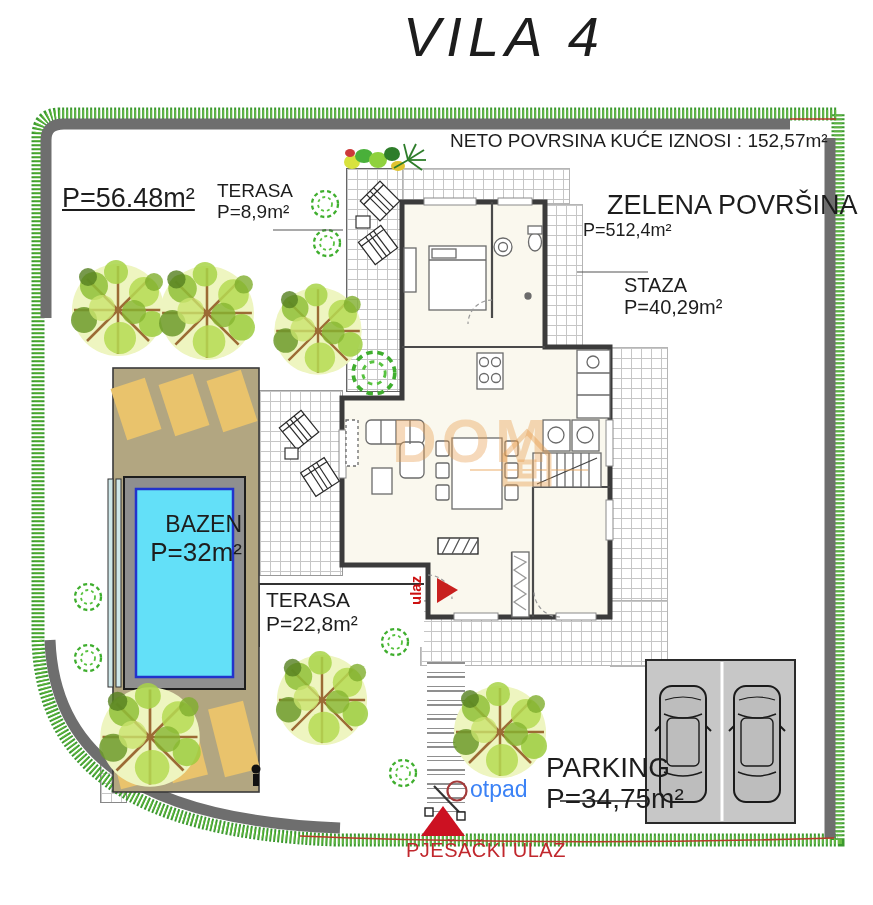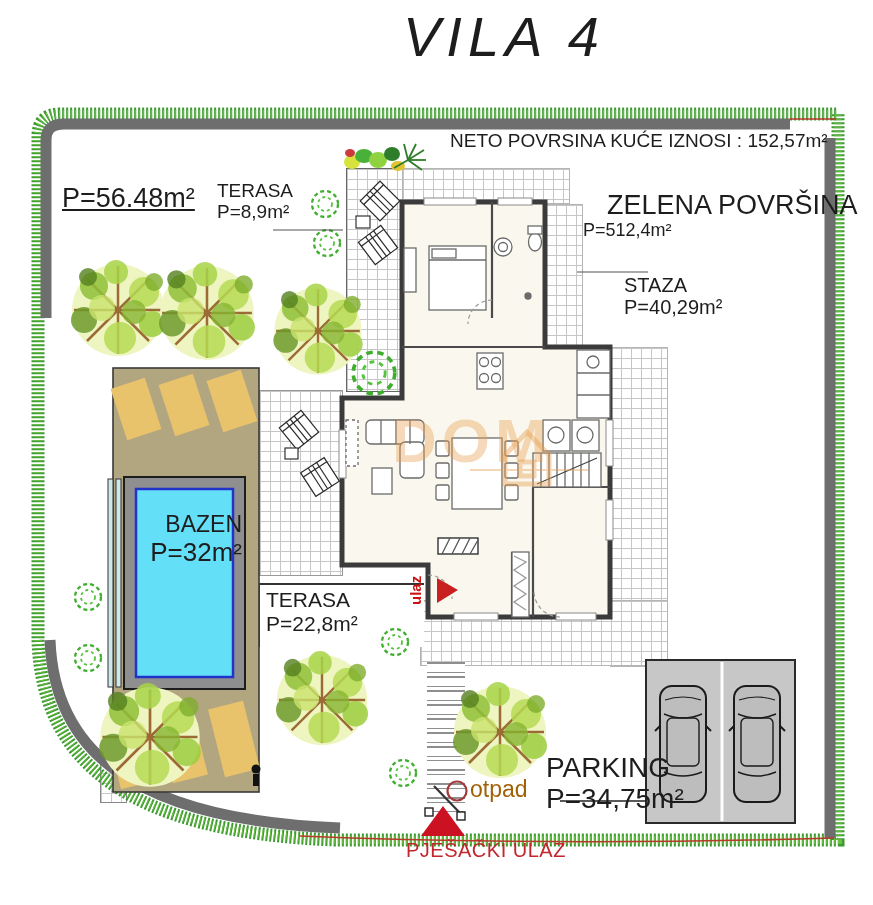--- a/index.html
+++ b/index.html
@@ -14,21 +14,21 @@
   .walkway{position:absolute;left:427px;top:662px;width:38px;height:150px;
     background:repeating-linear-gradient(180deg,#8f8f8f 0 1.5px,#ffffff 1.5px 9.5px,#8f8f8f 9.5px 11px,#ffffff 11px 14px);}
   #title{left:275px;top:6px;width:330px;text-align:right;font-size:56px;font-style:italic;
          font-weight:500;letter-spacing:6px;}
   #neto{left:450px;top:130px;font-size:19px;}
   .big-name{font-size:28px;}
   .big-area{font-size:27px;text-decoration:underline;}
   .mid{font-size:19px;}
   #lbl-ulaz{left:402px;top:582px;font-size:15px;font-weight:bold;color:#cc1111;
             transform:rotate(-90deg);transform-origin:center;}
-  #lbl-otpad{left:470px;top:777px;font-size:23px;color:#a16207;}
+  #lbl-otpad{left:470px;top:777px;font-size:23px;color:#3b82f6;}
   #lbl-pjesacki{left:388px;top:839px;font-size:20px;color:#c1272d;letter-spacing:0.5px;margin-left:18px;}
   #wm-text{font-size:62px;font-weight:bold;fill:#e89e4e;opacity:0.38;letter-spacing:5px;}
   svg{position:absolute;left:0;top:0;}
   .z1{z-index:1}.z2{z-index:2}.z3{z-index:3}
 </style>
 </head>
 <body>
 
 <div id="stage">
 

